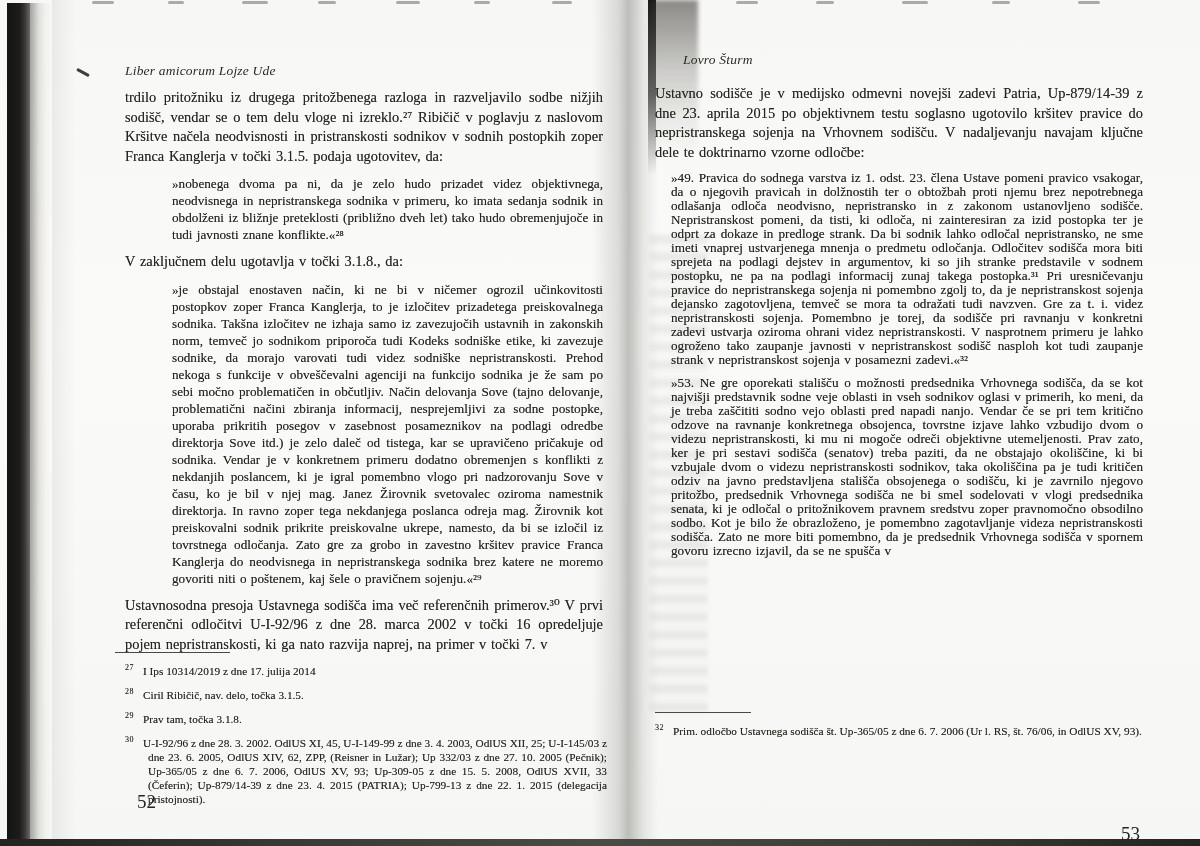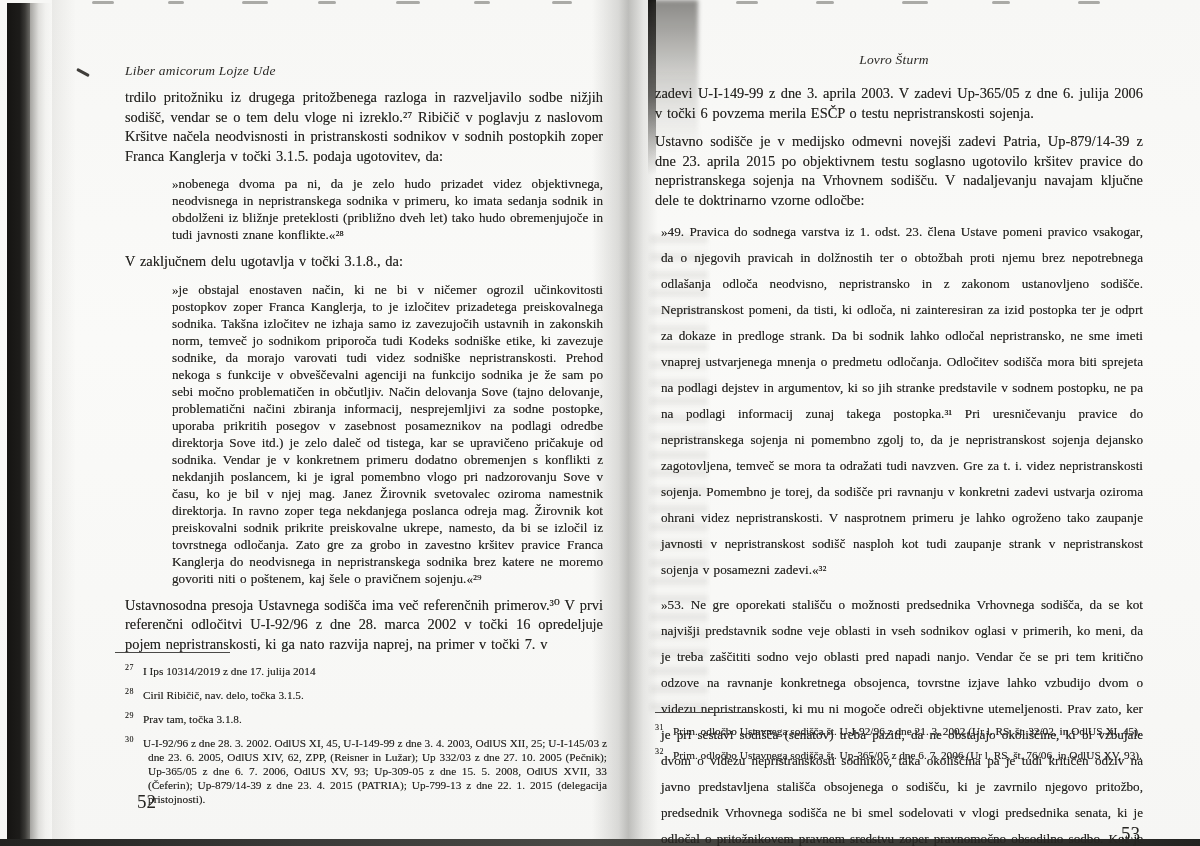--- a/index.html
+++ b/index.html
@@ -32,32 +32,32 @@
   .ghost-column { position:absolute; left:650px; top:235px; width:58px; height:480px;
     background:repeating-linear-gradient(180deg, rgba(118,116,110,0.11) 0 8px, rgba(118,116,110,0.02) 8px 18px);
     filter:blur(2.2px); }
   .top-noise span { position:absolute; top:1px; height:3px; background:rgba(75,75,70,0.45); border-radius:2px; }
   .pen-mark { position:absolute; left:76px; top:71px; width:14px; height:3px; background:#403e3a;
     border-radius:3px; transform:rotate(28deg); }
 
   
   .running-header { position:absolute; font-style:italic; font-size:13.5px; color:#2b2a27; letter-spacing:0.2px; }
   .header-left  { left:125px; top:63px; }
-  .header-right { left:655px; top:52px; width:478px; text-align:center; }
+  .header-right { left:683px; top:52px; width:478px; text-align:left; }
 
   .page-body { position:absolute; text-align:justify;
     font-size:14.4px; line-height:19.5px; word-spacing:1.2px;
     text-shadow:0 0 0.4px rgba(45,43,39,0.55); }
   .body-left  { left:125px; top:88px; width:478px; }
   .body-right { left:655px; top:84px; width:488px; }
 
   .page-body p { margin:0 0 9px 0; }
   .page-body p.quote { font-size:13.2px; line-height:17px; word-spacing:1px; }
   .body-left  p.quote { margin-left:47px; }
-  .body-right p.quote { margin-left:6px; line-height:26px; }
+  .body-right p.quote { margin-left:16px; line-height:14px; }
 
   .footnotes { position:absolute; font-size:11.3px; line-height:14px; text-align:justify;
     text-shadow:0 0 0.3px rgba(45,43,39,0.5); }
   .footnotes-left  { left:125px; top:652px; width:482px; }
   .footnotes-right { left:655px; top:712px; width:505px; }
   .fn-rule { width:115px; height:0; border-top:1.4px solid #4a4947; margin:0 0 8px -10px; }
   .footnotes-right .fn-rule { margin-left:0; width:96px; }
   .fn { padding-left:23px; text-indent:-23px; margin-bottom:7px; }
   .fn-num { font-size:8px; vertical-align:5px; letter-spacing:0.5px; padding-right:9px;margin-top:8px; }
 
@@ -118,31 +118,27 @@
     <div class="fn">
       <span class="fn-num">30</span><span>U-I-92/96 z dne 28. 3. 2002. OdlUS XI, 45, U-I-149-99 z dne 3. 4. 2003, OdlUS XII, 25; U-I-145/03 z dne 23. 6. 2005, OdlUS XIV, 62, ZPP, (Reisner in Lužar); Up 332/03 z dne 27. 10. 2005 (Pečnik); Up-365/05 z dne 6. 7. 2006, OdlUS XV, 93; Up-309-05 z dne 15. 5. 2008, OdlUS XVII, 33 (Čeferin); Up-879/14-39 z dne 23. 4. 2015 (PATRIA); Up-799-13 z dne 22. 1. 2015 (delegacija pristojnosti).</span>
     </div>
   </div>
 
   <div class="page-number pagenum-left">52</div>
 
   <div class="running-header header-right">Lovro Šturm</div>
 
   <div class="page-body body-right">
-    <p class="para">zadevi U-I-149-99 z dne 3. aprila 2003. V zadevi Up-365/05 z dne 6. julija 2006 v točki 6 povzema merila ESČP o testu nepristranskosti sojenja.</p>
     <p class="para">Ustavno sodišče je v medijsko odmevni novejši zadevi Patria, Up-879/14-39 z dne 23. aprila 2015 po objektivnem testu soglasno ugotovilo kršitev pravice do nepristranskega sojenja na Vrhovnem sodišču. V nadaljevanju navajam ključne dele te doktrinarno vzorne odločbe:</p>
     <p class="quote">»49. Pravica do sodnega varstva iz 1. odst. 23. člena Ustave pomeni pravico vsakogar, da o njegovih pravicah in dolžnostih ter o obtožbah proti njemu brez nepotrebnega odlašanja odloča neodvisno, nepristransko in z zakonom ustanovljeno sodišče. Nepristranskost pomeni, da tisti, ki odloča, ni zainteresiran za izid postopka ter je odprt za dokaze in predloge strank. Da bi sodnik lahko odločal nepristransko, ne sme imeti vnaprej ustvarjenega mnenja o predmetu odločanja. Odločitev sodišča mora biti sprejeta na podlagi dejstev in argumentov, ki so jih stranke predstavile v sodnem postopku, ne pa na podlagi informacij zunaj takega postopka.³¹ Pri uresničevanju pravice do nepristranskega sojenja ni pomembno zgolj to, da je nepristranskost sojenja dejansko zagotovljena, temveč se mora ta odražati tudi navzven. Gre za t. i. videz nepristranskosti sojenja. Pomembno je torej, da sodišče pri ravnanju v konkretni zadevi ustvarja oziroma ohrani videz nepristranskosti. V nasprotnem primeru je lahko ogroženo tako zaupanje javnosti v nepristranskost sodišč nasploh kot tudi zaupanje strank v nepristranskost sojenja v posamezni zadevi.«³²</p>
     <p class="quote">»53. Ne gre oporekati stališču o možnosti predsednika Vrhovnega sodišča, da se kot najvišji predstavnik sodne veje oblasti in vseh sodnikov oglasi v primerih, ko meni, da je treba zaščititi sodno vejo oblasti pred napadi nanjo. Vendar če se pri tem kritično odzove na ravnanje konkretnega obsojenca, tovrstne izjave lahko vzbudijo dvom o videzu nepristranskosti, ki mu ni mogoče odreči objektivne utemeljenosti. Prav zato, ker je pri sestavi sodišča (senatov) treba paziti, da ne obstajajo okoliščine, ki bi vzbujale dvom o videzu nepristranskosti sodnikov, taka okoliščina pa je tudi kritičen odziv na javno predstavljena stališča obsojenega o sodišču, ki je zavrnilo njegovo pritožbo, predsednik Vrhovnega sodišča ne bi smel sodelovati v vlogi predsednika senata, ki je odločal o pritožnikovem pravnem sredstvu zoper pravnomočno obsodilno sodbo. Kot je bilo že obrazloženo, je pomembno zagotavljanje videza nepristranskosti sodišča. Zato ne more biti pomembno, da je predsednik Vrhovnega sodišča v spornem govoru izrecno izjavil, da se ne spušča v</p>
   </div>
 
   <div class="footnotes footnotes-right">
     <div class="fn-rule"></div>
-    <div class="fn">
-      <span class="fn-num">31</span><span>Prim. odločbo Ustavnega sodišča št. U-I-92/96 z dne 21. 3. 2002 (Ur l. RS, št. 32/02, in OdlUS XI, 45).</span>
-    </div>
     <div class="fn">
       <span class="fn-num">32</span><span>Prim. odločbo Ustavnega sodišča št. Up-365/05 z dne 6. 7. 2006 (Ur l. RS, št. 76/06, in OdlUS XV, 93).</span>
     </div>
   </div>
 
   <div class="page-number pagenum-right">53</div>
 
 </div>
 
 </body></html>

